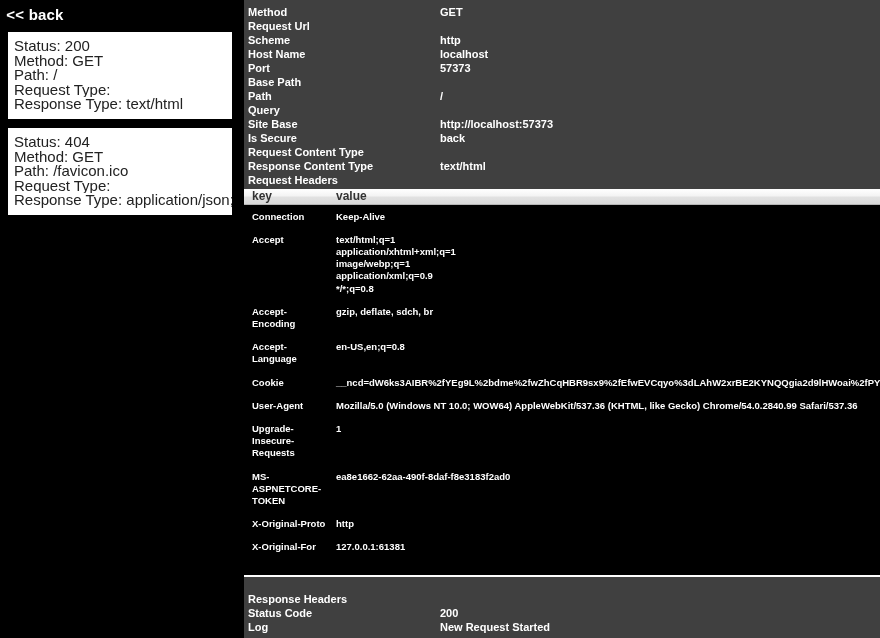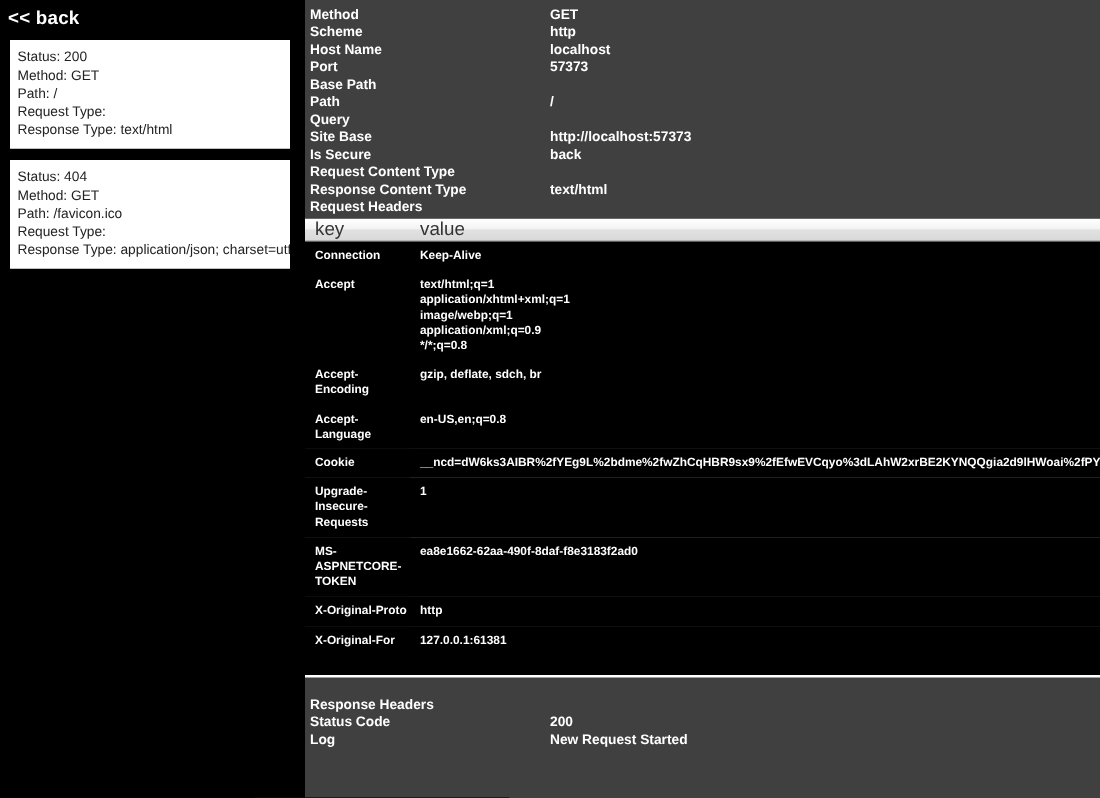--- a/index.html
+++ b/index.html
@@ -38,21 +38,21 @@
     width: 70px;
     cursor: pointer;
     text-align: center;
   }
   .req-card {
     background: #ffffff;
     color: #222222;
     margin: 0 0 0 8px;
     width: 224px;
     padding: 7px 0 7px 6px;
-    font-size: 11px;
+    font-size: 15px;
     line-height: 14.6px;
     cursor: pointer;
   }
   #card-list { margin-top: 7px; }
   #card-list .req-card + .req-card { margin-top: 9px; }
   .req-card-line { white-space: nowrap; overflow: hidden; }
 
   
   #detail {
     position: absolute;
@@ -91,23 +91,23 @@
   .hdr-table {
     width: 636px;
     border-collapse: collapse;
     table-layout: fixed;
     font-size: 9.5px;
     margin-top: 2px;
   }
   .hdr-table thead th {
     background: linear-gradient(to bottom, #ffffff 0%, #f3f3f3 48%, #e2e2e2 52%, #d9d9d9 100%);
     color: #333333;
-    font-weight: normal;
+    font-weight: bold;
     text-align: left;
-    font-size: 15px;
+    font-size: 12px;
     height: 15px;
     padding: 0 0 0 8px;
     border-bottom: 1px solid #b5b5b5;
   }
   .hdr-table th.col-key { width: 84px; }
   .hdr-table tbody td {
     color: #ffffff;
     font-weight: bold;
     vertical-align: top;
     padding: 6px 0 5px 8px;
@@ -155,20 +155,24 @@
 </div>
 
 <div id="detail">
 
   <div id="summary">
       <div class="kv-row">
         <span class="kv-label">Method</span>
         <span class="kv-value">GET</span>
       </div>
       <div class="kv-row">
+        <span class="kv-label">Request Url</span>
+        <span class="kv-value"></span>
+      </div>
+      <div class="kv-row">
         <span class="kv-label">Scheme</span>
         <span class="kv-value">http</span>
       </div>
       <div class="kv-row">
         <span class="kv-label">Host Name</span>
         <span class="kv-value">localhost</span>
       </div>
       <div class="kv-row">
         <span class="kv-label">Port</span>
         <span class="kv-value">57373</span>
@@ -244,20 +248,26 @@
               <span class="val-line">en-US,en;q=0.8</span>
             </td>
           </tr>
           <tr>
             <td class="cell-key">Cookie</td>
             <td class="cell-val">
               <span class="val-line">__ncd=dW6ks3AIBR%2fYEg9L%2bdme%2fwZhCqHBR9sx9%2fEfwEVCqyo%3dLAhW2xrBE2KYNQQgia2d9lHWoai%2fPYdNg%2fF6Mm0qKjq</span>
             </td>
           </tr>
           <tr>
+            <td class="cell-key">User-Agent</td>
+            <td class="cell-val">
+              <span class="val-line">Mozilla/5.0 (Windows NT 10.0; WOW64) AppleWebKit/537.36 (KHTML, like Gecko) Chrome/54.0.2840.99 Safari/537.36</span>
+            </td>
+          </tr>
+          <tr>
             <td class="cell-key">Upgrade-Insecure-Requests</td>
             <td class="cell-val">
               <span class="val-line">1</span>
             </td>
           </tr>
           <tr>
             <td class="cell-key">MS-ASPNETCORE-TOKEN</td>
             <td class="cell-val">
               <span class="val-line">ea8e1662-62aa-490f-8daf-f8e3183f2ad0</span>
             </td>

